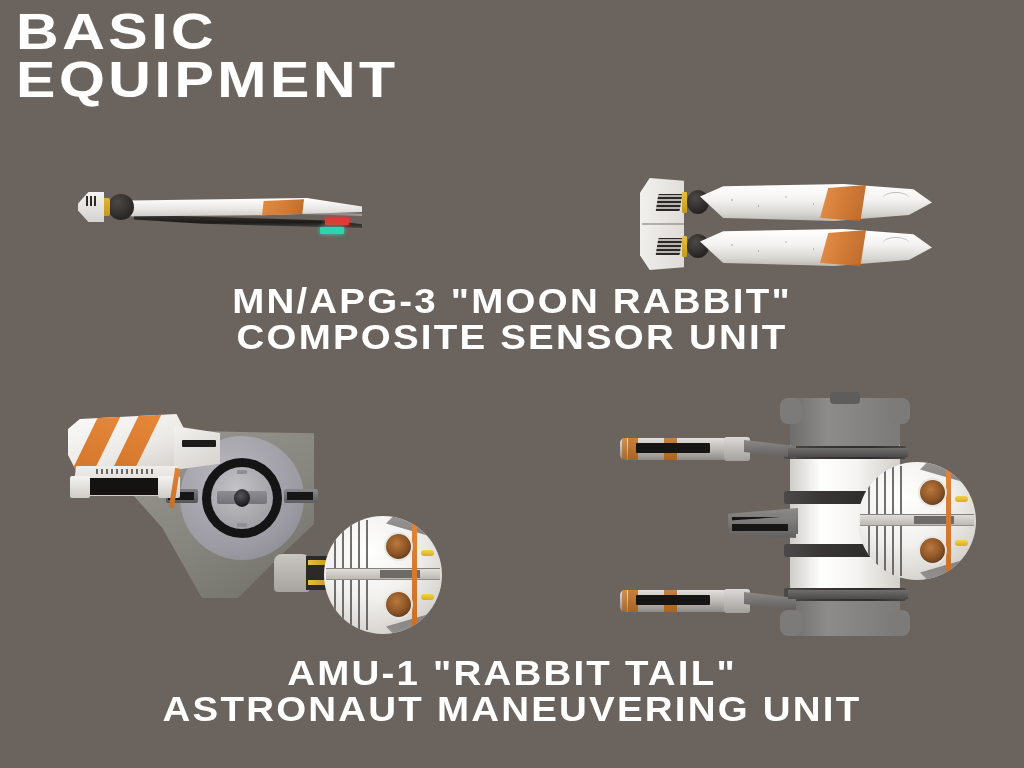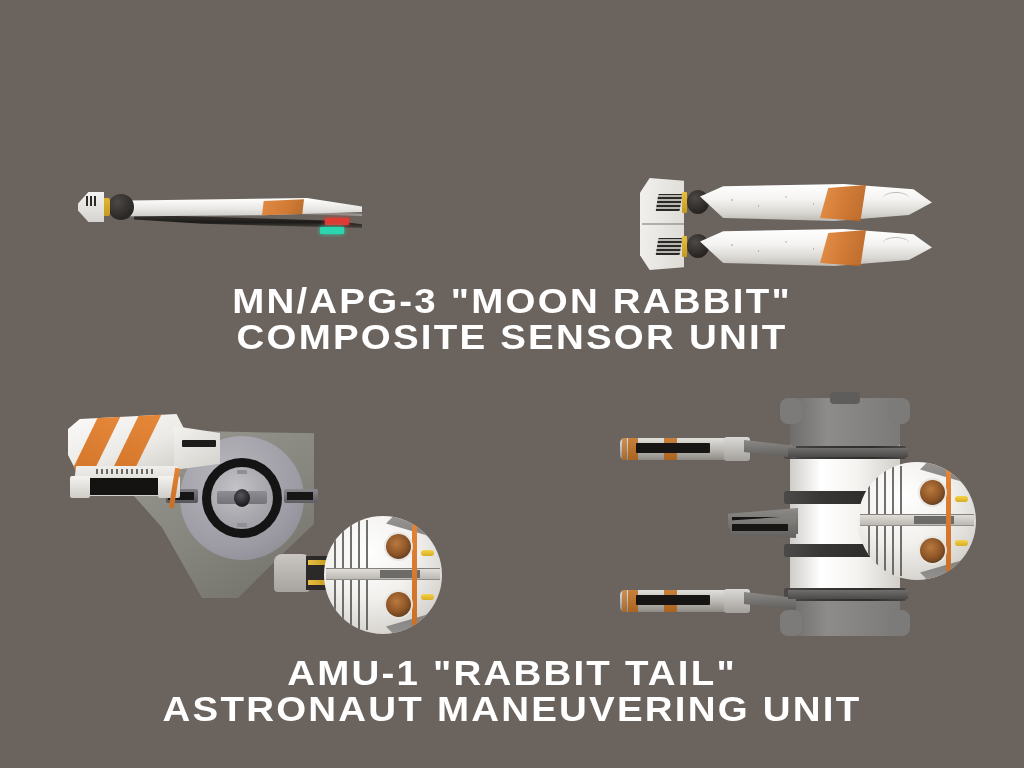--- a/index.html
+++ b/index.html
@@ -407,20 +407,24 @@
     clip-path: polygon(0% 22%, 100% 0%, 100% 100%, 0% 78%);
   }
   #amu-front .mid-strut i { left: 4px; top: 9px; width: 58px; height: 7px; background:#171615; }
   #amu-front .sphere { left: 246px; top: 70px; }
 </style>
 </head>
 <body style="background: rgb(107, 99, 93);">
 
 <div id="stage" style="background: rgb(107, 99, 93);">
 
+  <div id="title-block">
+    <span class="title-line">BASIC</span>
+    <span class="title-line">EQUIPMENT</span>
+  </div>
 
   <div class="art" id="sensor-side">
     <div class="blade-bot"></div>
     <div class="blade-edge"></div>
     <div class="blade-top"></div>
     <div class="stripe"></div>
     <div class="pivot"></div>
     <div class="collar"></div>
     <div class="root"></div>
     <div class="root-fin"></div>

